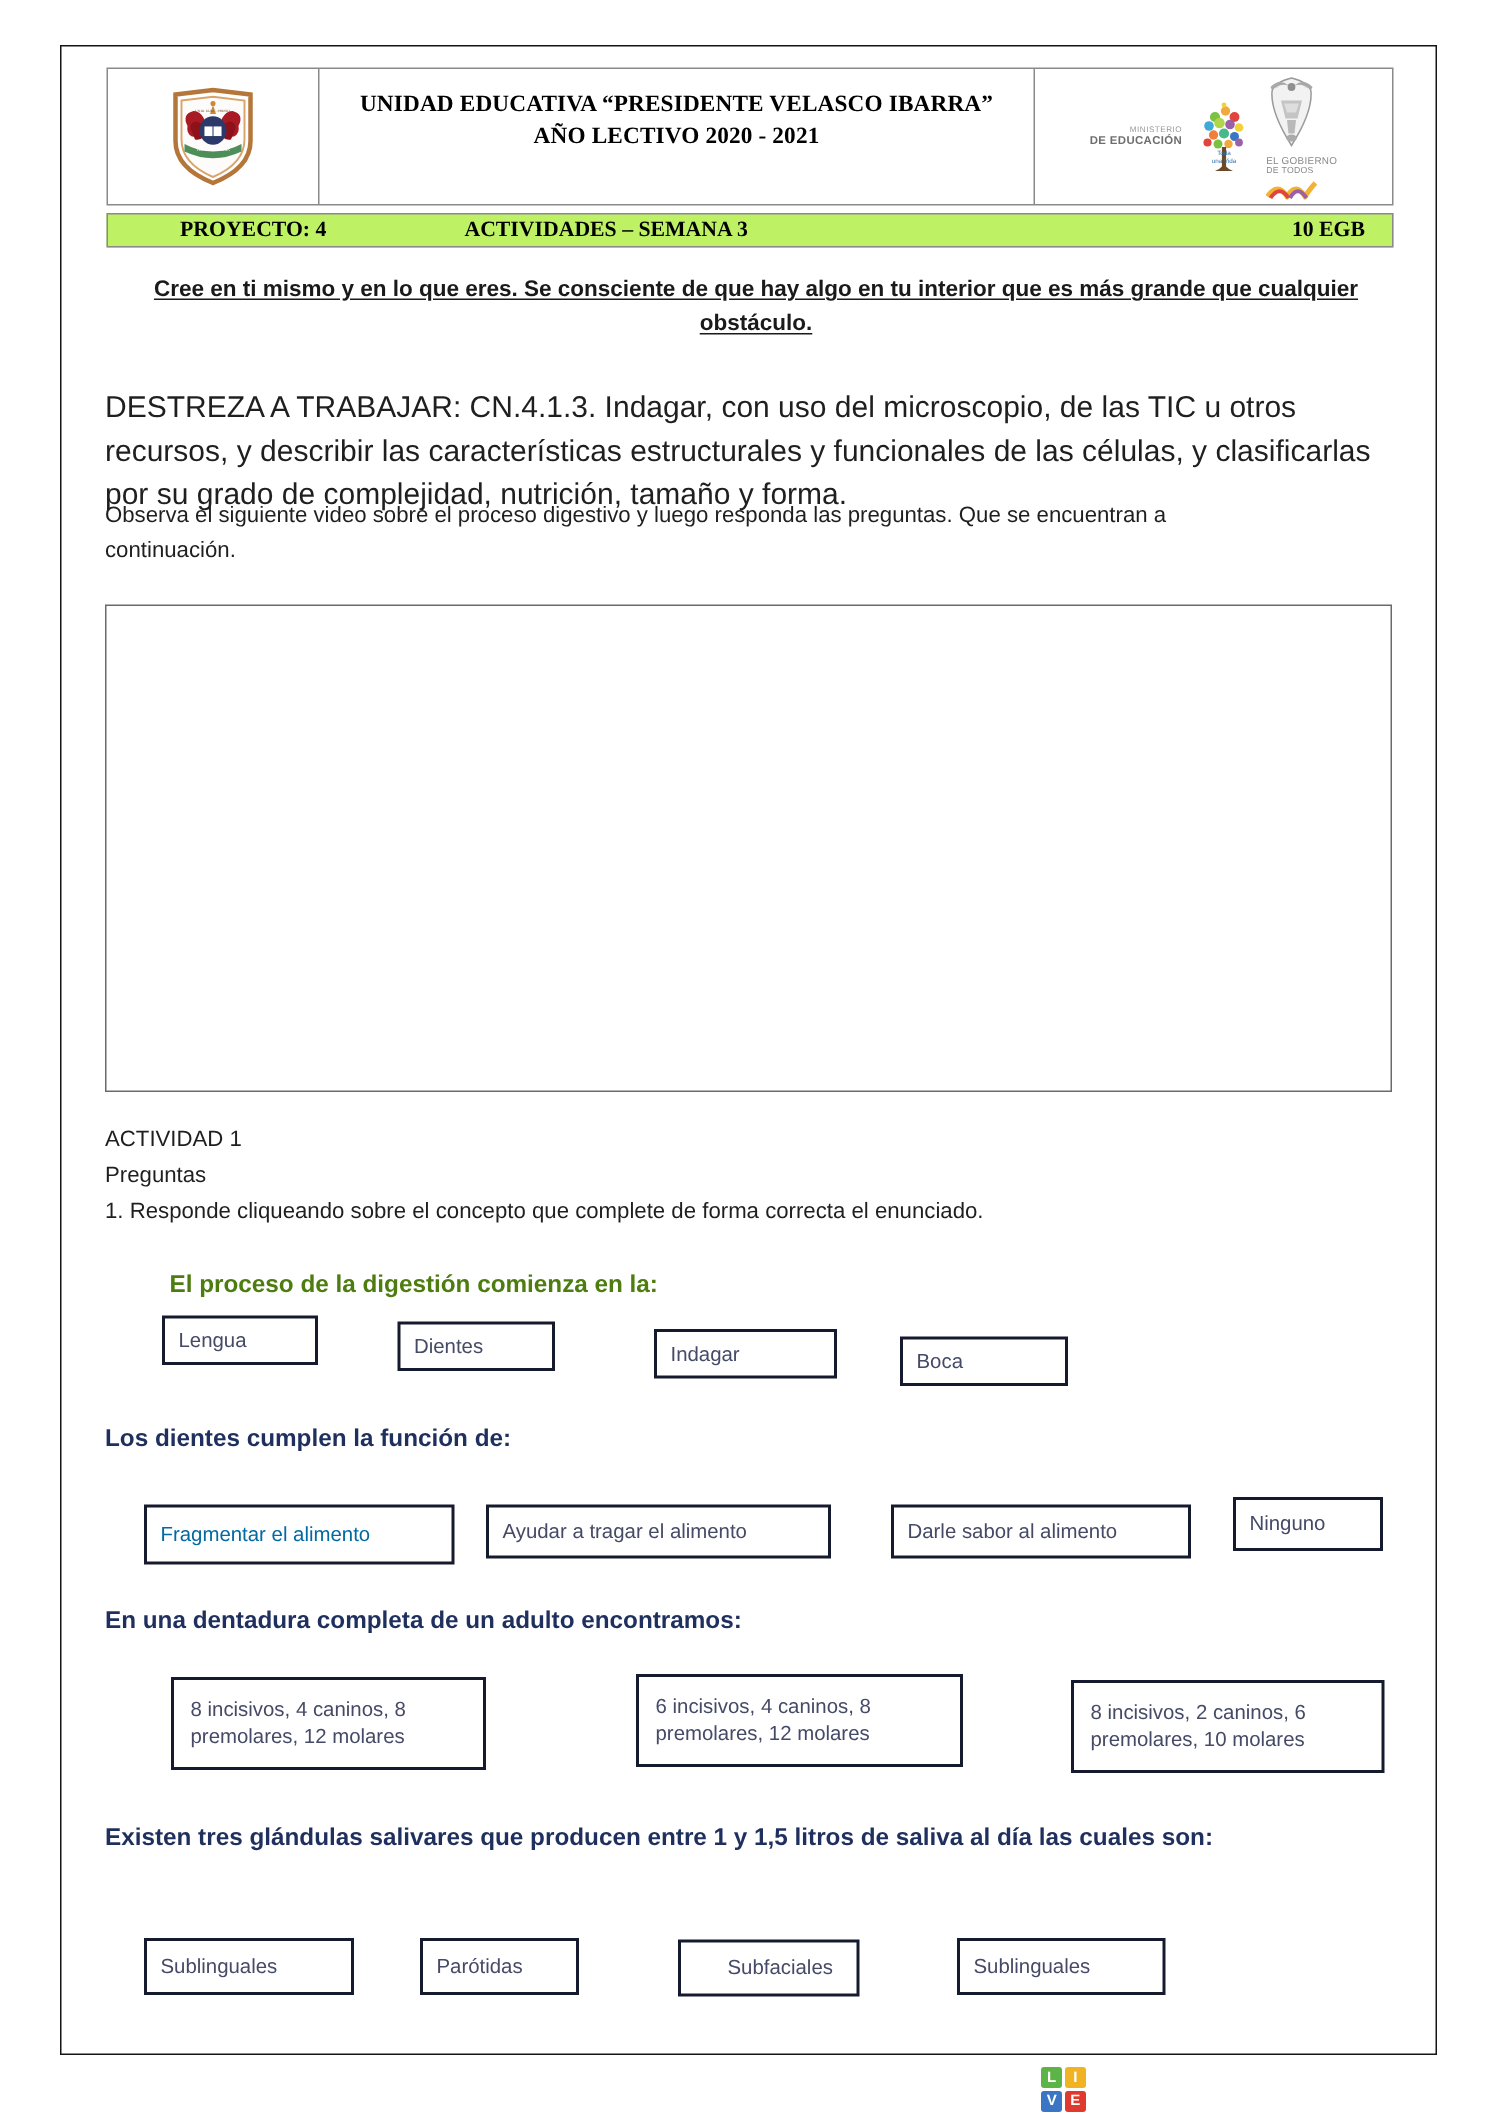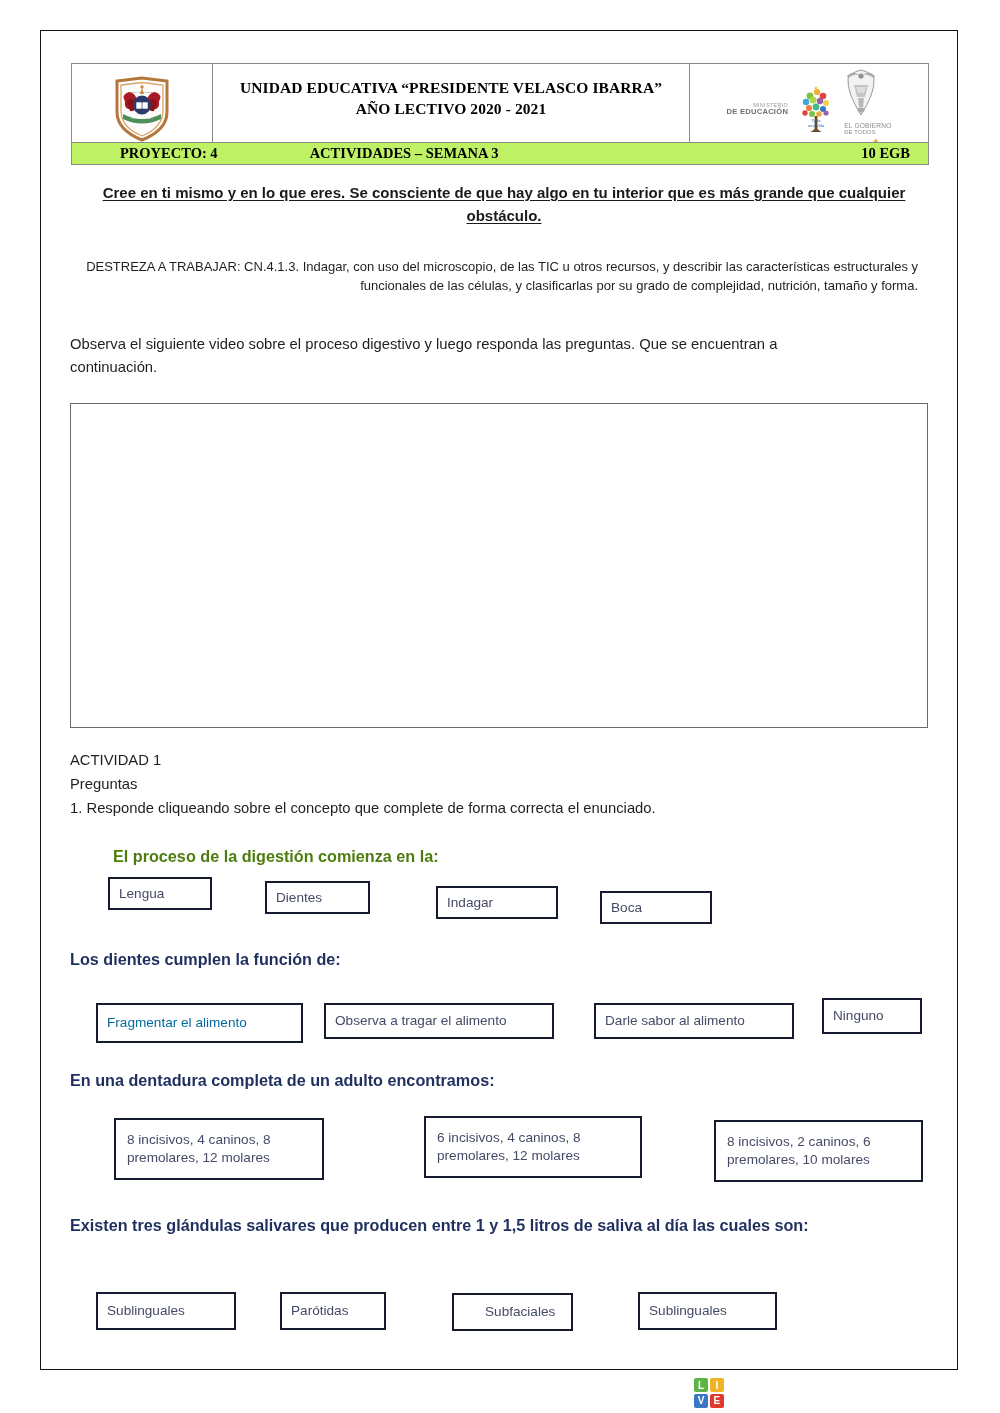--- a/index.html
+++ b/index.html
@@ -21,21 +21,21 @@
     width: 918px;
     height: 1340px;
     border: 1.5px solid #141414;
     background: #fff;
   }
 
   
   .hdr-table {
     position: absolute;
     left: 30px;
-    top: 32px;
+    top: 14px;
     width: 858px;
     height: 92px;
     display: flex;
     border: 1.5px solid #8a8a8a;
     background: #fff;
   }
   .hdr-cell-logo {
     width: 141px;
     border-right: 1.5px solid #8a8a8a;
     display: flex;
@@ -121,24 +121,24 @@
     line-height: 1.55;
     text-decoration: underline;
     text-underline-offset: 2px;
   }
 
   .destreza {
     position: absolute;
     left: 29px;
     top: 227px;
     width: 848px;
-    font-size: 13px;
+    font-size: 20px;
     color: #1f1f1f;
     line-height: 1.45;
-    text-align: right;
+    text-align: left;
   }
 
   .observa {
     position: absolute;
     left: 29px;
     top: 302px;
     width: 790px;
     font-size: 14.8px;
     color: #1f1f1f;
     line-height: 1.55;
@@ -338,21 +338,21 @@
     <div class="qtitle" style="color: #4d7c0f; margin-left: 32px;">El proceso de la digestión comienza en la:</div>
     <div class="opt" style="left: 27px; top: 32px; width: 104px; height: 33px; border-color: rgb(22, 26, 46); color: rgb(69, 74, 102);">Lengua</div>
     <div class="opt" style="left: 184px; top: 36px; width: 105px; height: 33px; border-color: rgb(22, 26, 46); color: rgb(69, 74, 102);">Dientes</div>
     <div class="opt" style="left: 355px; top: 41px; width: 122px; height: 33px; border-color: rgb(22, 26, 46); color: rgb(69, 74, 102);">Indagar</div>
     <div class="opt" style="left: 519px; top: 46px; width: 112px; height: 33px; border-color: rgb(22, 26, 46); color: rgb(69, 74, 102);">Boca</div>
   </div>
 
   <div class="qgroup" id="q2">
     <div class="qtitle" style="color: rgb(31, 47, 94);">Los dientes cumplen la función de:</div>
     <div class="opt" style="left: 26px; top: 55px; width: 207px; height: 40px; border-color: rgb(22, 26, 46); color: #0369a1;">Fragmentar el alimento</div>
-    <div class="opt" style="left: 254px; top: 55px; width: 230px; height: 36px; border-color: rgb(22, 26, 46); color: rgb(69, 74, 102);">Observa a tragar el alimento</div>
+    <div class="opt" style="left: 254px; top: 55px; width: 230px; height: 36px; border-color: rgb(22, 26, 46); color: rgb(69, 74, 102);">Ayudar a tragar el alimento</div>
     <div class="opt" style="left: 524px; top: 55px; width: 200px; height: 36px; border-color: rgb(22, 26, 46); color: rgb(69, 74, 102);">Darle sabor al alimento</div>
     <div class="opt" style="left: 752px; top: 50px; width: 100px; height: 36px; border-color: rgb(22, 26, 46); color: rgb(69, 74, 102);">Ninguno</div>
   </div>
 
   <div class="qgroup" id="q3">
     <div class="qtitle" style="color: rgb(31, 47, 94);">En una dentadura completa de un adulto encontramos:</div>
     <div class="opt two-line" style="left: 44px; top: 49px; width: 210px; height: 62px; border-color: rgb(22, 26, 46); color: rgb(69, 74, 102);">
       <div>
         <span>8 incisivos, 4 caninos, 8</span>
         <span>premolares, 12 molares</span>

